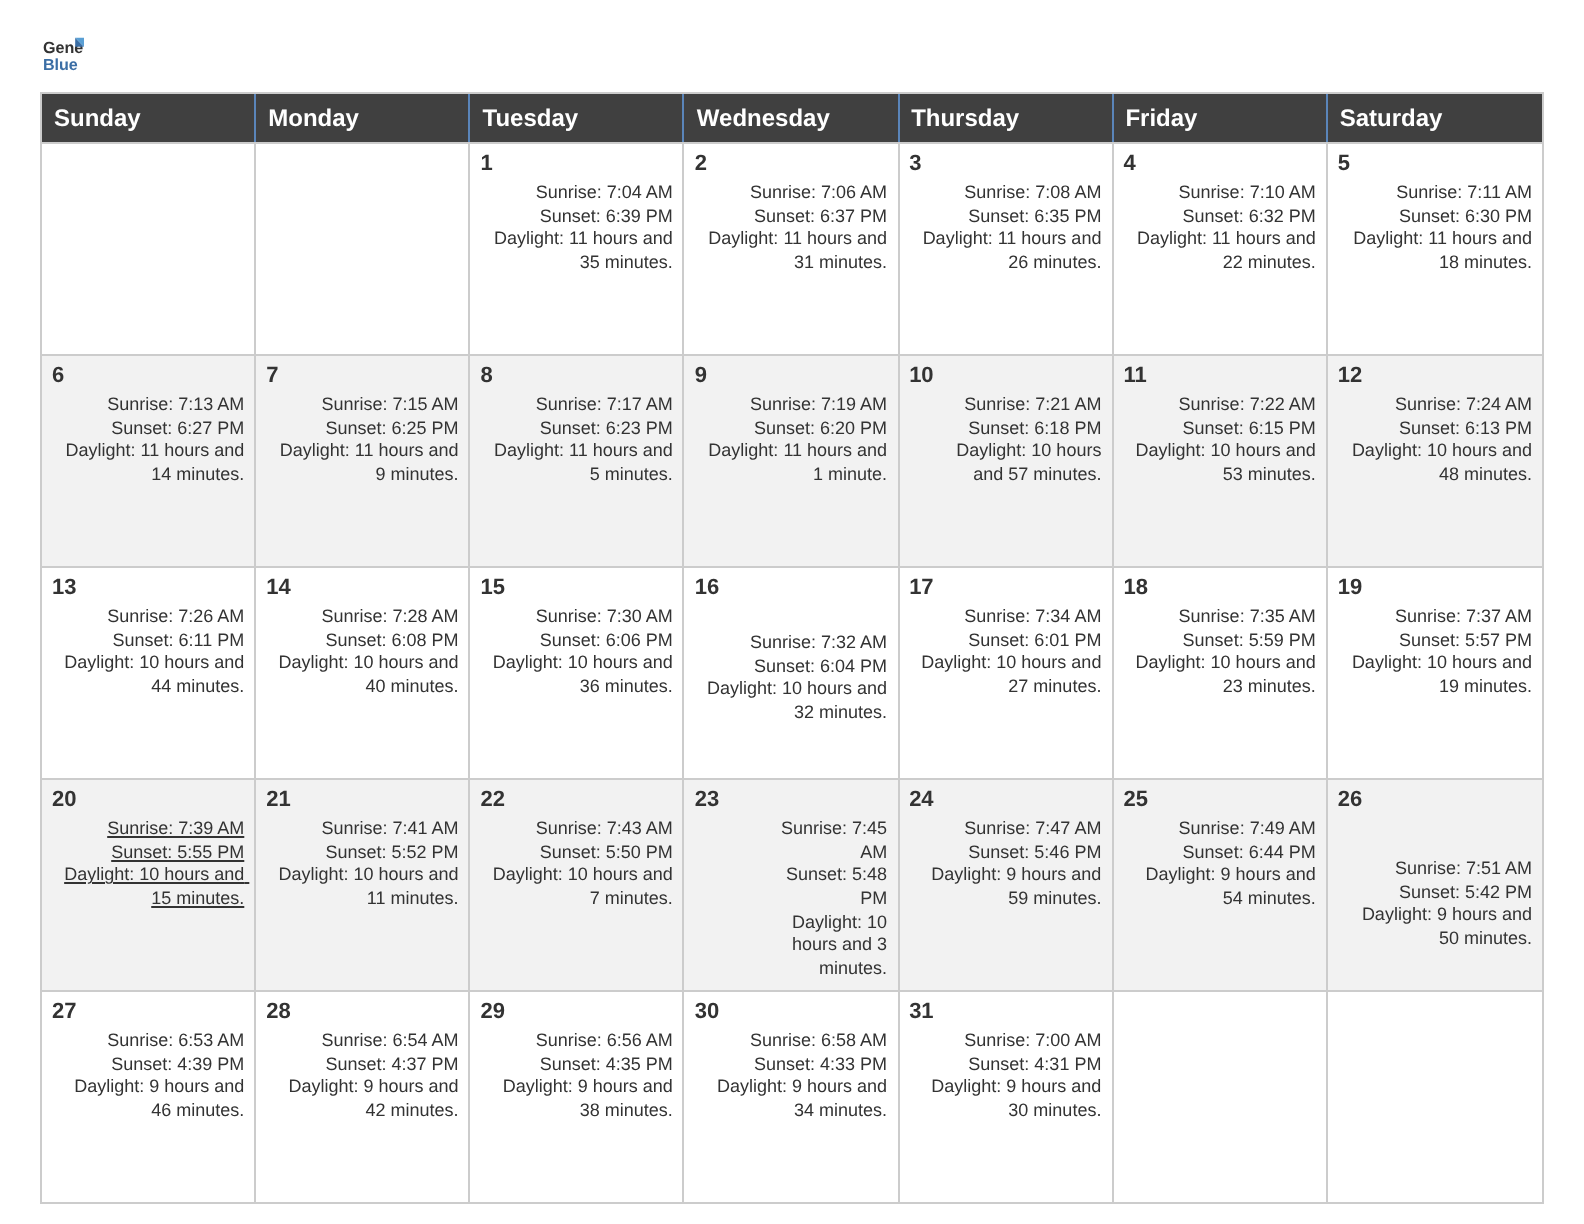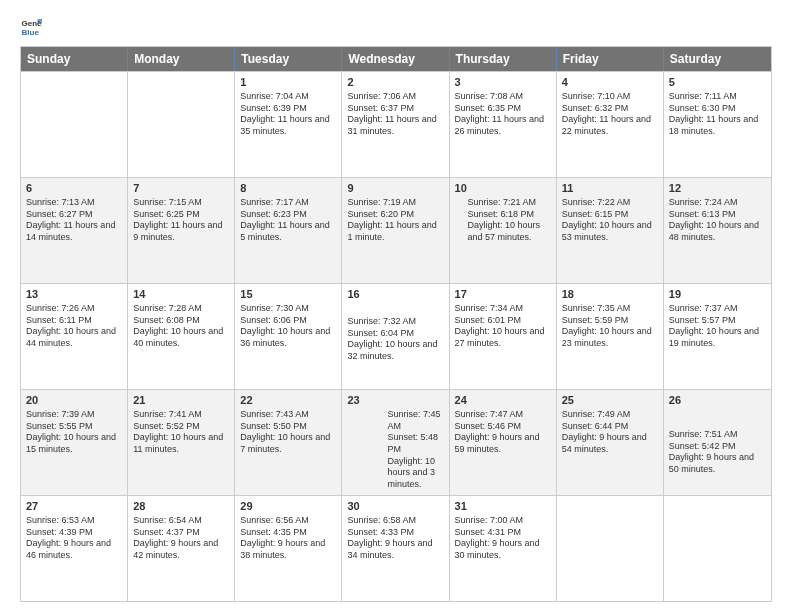--- a/index.html
+++ b/index.html
@@ -48,21 +48,21 @@
     }
     .calendar {
       flex: 1;
       display: flex;
       flex-direction: column;
       border: 1px solid #ccc;
     }
     .cal-header-row {
       display: grid;
       grid-template-columns: repeat(7, 1fr);
-      background: #737373;
+      background: #404040;
     }
     .cal-header-cell {
       color: #fff;
       font-size: 12px;
       font-weight: bold;
       padding: 5px 6px;
       text-align: left;
       border-right: 1px solid #5a85ba;
     }
     .cal-header-cell:last-child {
@@ -97,20 +97,21 @@
     .day-num {
       font-size: 11px;
       font-weight: bold;
       display: block;
       margin-bottom: 1px;
     }
     .cell-text {
       font-size: 9px;
       color: #333;
       line-height: 1.3;
+      text-align: right;
     }
   </style>
 </head>
 <body>
 
 <div class="page">
   <div class="header">
     <div class="logo">
       <svg class="logo-icon" viewBox="0 0 30 30" xmlns="http://www.w3.org/2000/svg">
         <text x="2" y="14" font-size="11" font-weight="bold" fill="#333">General</text>
@@ -258,21 +259,21 @@
           <div class="cal-cell">
             <span class="day-num">19</span>
             <div class="cell-text" style="white-space: pre-wrap;">Sunrise: 7:37 AM
 Sunset: 5:57 PM
 Daylight: 10 hours and 19 minutes.</div>
           </div>
         </div>
         <div class="cal-row">
           <div class="cal-cell shaded">
             <span class="day-num">20</span>
-            <div class="cell-text" style="white-space: pre-wrap;">Sunrise: 7:39 AM
+            <div class="cell-text" style="white-space: pre-wrap; text-decoration: underline;">Sunrise: 7:39 AM
 Sunset: 5:55 PM
 Daylight: 10 hours and 15 minutes.</div>
           </div>
           <div class="cal-cell shaded">
             <span class="day-num">21</span>
             <div class="cell-text" style="white-space: pre-wrap;">Sunrise: 7:41 AM
 Sunset: 5:52 PM
 Daylight: 10 hours and 11 minutes.</div>
           </div>
           <div class="cal-cell shaded">

